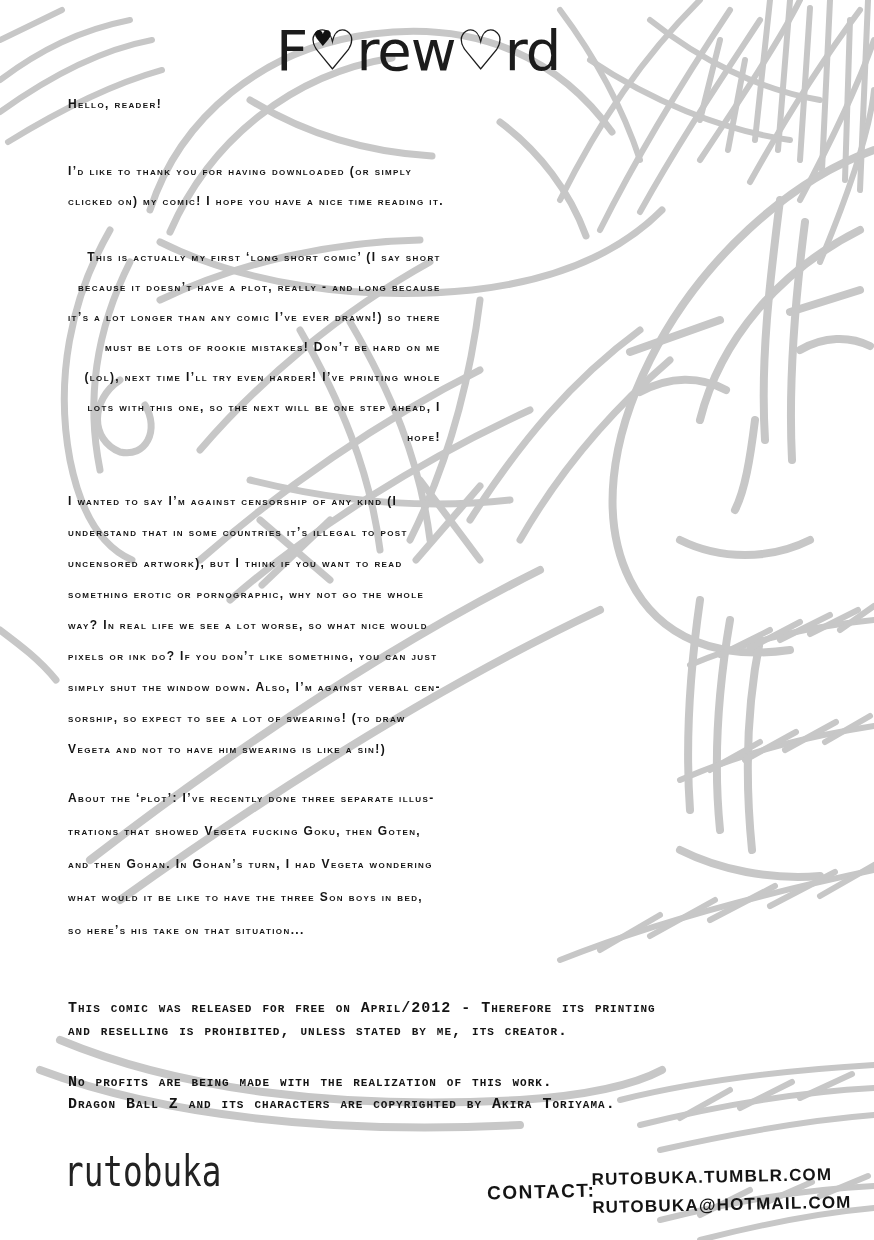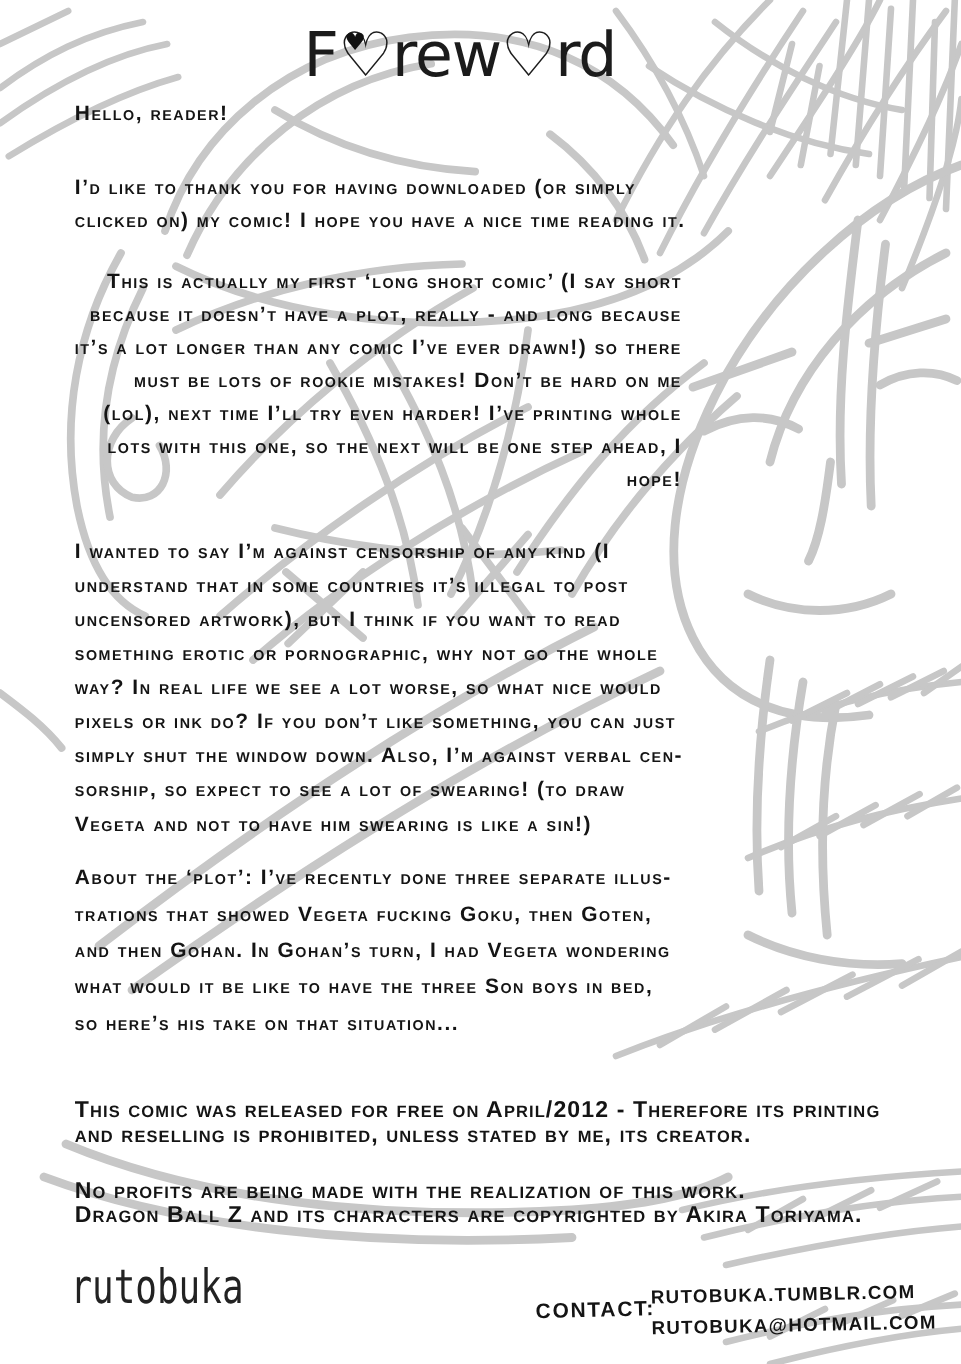--- a/index.html
+++ b/index.html
@@ -32,33 +32,33 @@
   .title .tiny-heart{
     position:absolute;left:37px;top:10px;
     font-size:22px;line-height:22px;letter-spacing:0;
     color:#111;
   }
 
   .txt{
     position:absolute;left:68px;z-index:1;
     font-weight:700;
     font-variant:small-caps;
-    font-size:19px;line-height:30px;
+    font-size:12px;line-height:30px;
     letter-spacing:1.4px;
     color:var(--ink);
   }
   .txt .line{white-space:nowrap;}
 
   .greeting{top:89px;}
   .p1{top:156px;}
   .p2{top:242px;text-align:right;}
   .p3{top:486px;line-height:31px;}
   .p4{top:782px;line-height:33px;}
 
-  .notice{font-size:21px;letter-spacing:1px;line-height:23px;}
+  .notice{font-size:15px;letter-spacing:1px;line-height:23px;font-family:Liberation Mono, monospace;}
   .notice1{top:997px;}
   .notice2{top:1072px;line-height:22px;}
 
   .signature{
     position:absolute;left:64px;top:1146px;z-index:1;
     font-family:"DejaVu Sans Mono",monospace;
     font-size:43px;line-height:50px;
     color:#222;
     transform:scaleX(.76);
     transform-origin:left center;

